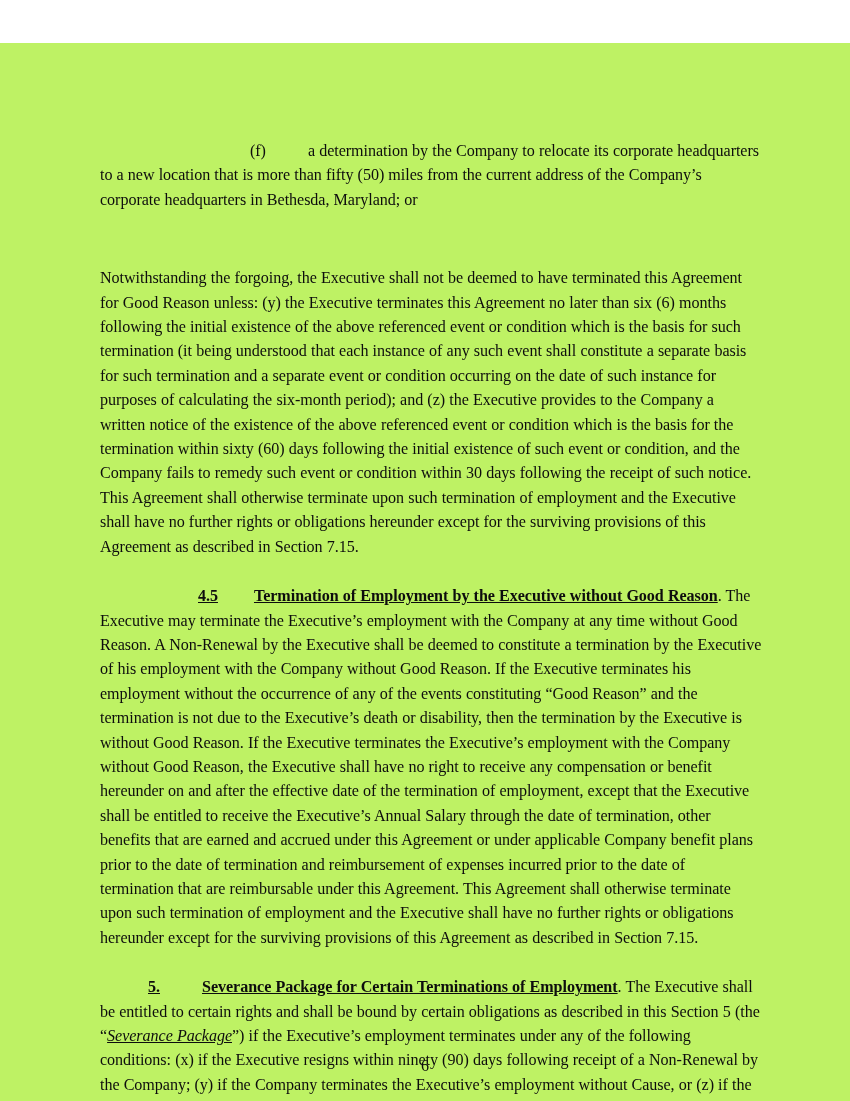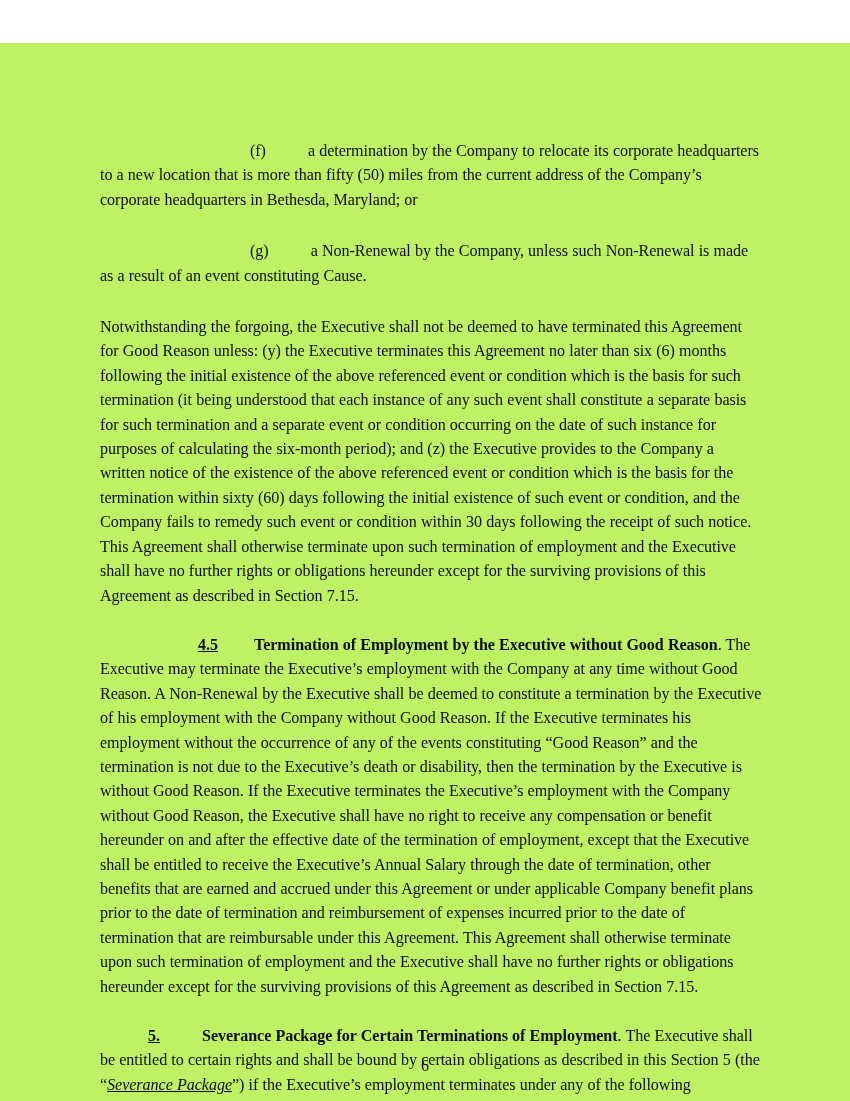--- a/index.html
+++ b/index.html
@@ -59,20 +59,21 @@
   .tab-wide {
     display: inline-block;
     width: 42px;
   }
   .num {
     font-weight: bold;
     text-decoration: underline;
   }
   .head {
     font-weight: bold;
+    text-decoration: underline;
   }
   .uline {
     text-decoration: underline;
     font-style: italic;
   }
   .page-number {
     position: absolute;
     top: 1013px;
     left: 0;
     width: 850px;
@@ -86,21 +87,20 @@
 <body>
 
 <div class="page">
 
   <div class="content">
 
     <p class="para lettered"><span class="marker">(f)</span><span class="tab-wide"></span><span>a determination by the Company to relocate its corporate headquarters to a new location that is more than fifty (50) miles from the current address of the Company’s corporate headquarters in Bethesda, Maryland; or</span></p>
 
     <div class="gap-lg"></div>
 
-    <p class="para lettered"><span class="marker">(g)</span><span class="tab-wide"></span><span>a Non-Renewal by the Company, unless such Non-Renewal is made as a result of an event constituting Cause.</span></p>
 
     <div class="gap-lg"></div>
 
     <p class="para">Notwithstanding the forgoing, the Executive shall not be deemed to have terminated this Agreement for Good Reason unless: (y) the Executive terminates this Agreement no later than six (6) months following the initial existence of the above referenced event or condition which is the basis for such termination (it being understood that each instance of any such event shall constitute a separate basis for such termination and a separate event or condition occurring on the date of such instance for purposes of calculating the six-month period); and (z) the Executive provides to the Company a written notice of the existence of the above referenced event or condition which is the basis for the termination within sixty (60) days following the initial existence of such event or condition, and the Company fails to remedy such event or condition within 30 days following the receipt of such notice.  This Agreement shall otherwise terminate upon such termination of employment and the Executive shall have no further rights or obligations hereunder except for the surviving provisions of this Agreement as described in Section 7.15.</p>
 
     <div class="gap-md"></div>
 
     <p class="para sec-45"><span class="num">4.5</span><span class="tab"></span><span class="head">Termination of Employment by the Executive without Good Reason</span><span>.  The Executive may terminate the Executive’s employment with the Company at any time without Good Reason.  A Non-Renewal by the Executive shall be deemed to constitute a termination by the Executive of his employment with the Company without Good Reason.  If the Executive terminates his employment without the occurrence of any of the events constituting “Good Reason” and the termination is not due to the Executive’s death or disability, then the termination by the Executive is without Good Reason.  If the Executive terminates the Executive’s employment with the Company without Good Reason, the Executive shall have no right to receive any compensation or benefit hereunder on and after the effective date of the termination of employment, except that the Executive shall be entitled to receive the Executive’s Annual Salary through the date of termination, other benefits that are earned and accrued under this Agreement or under applicable Company benefit plans prior to the date of termination and reimbursement of expenses incurred prior to the date of termination that are reimbursable under this Agreement.  This Agreement shall otherwise terminate upon such termination of employment and the Executive shall have no further rights or obligations hereunder except for the surviving provisions of this Agreement as described in Section 7.15.</span></p>
 
     <div class="gap-md"></div>

